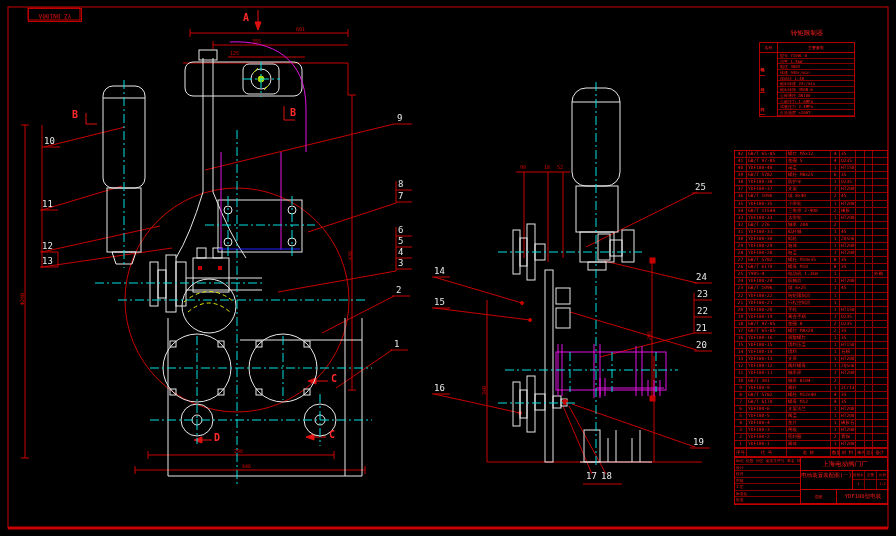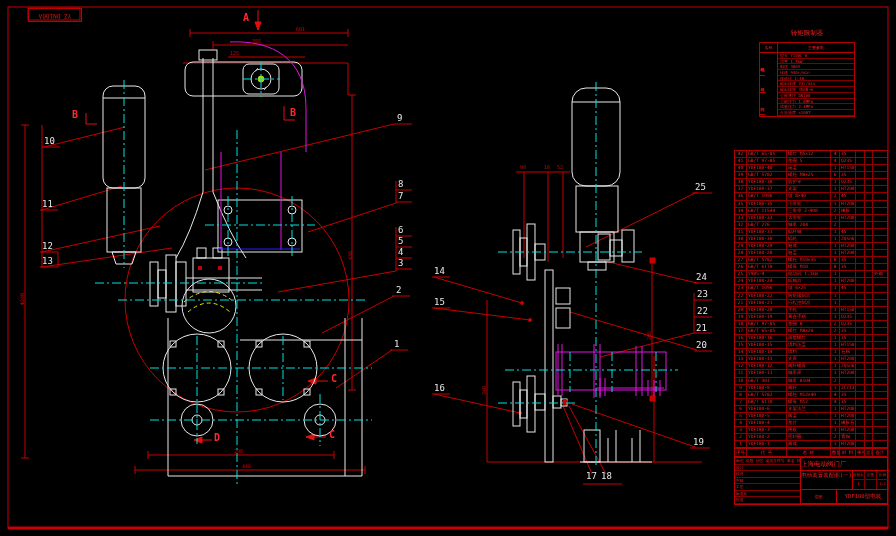--- a/index.html
+++ b/index.html
@@ -39,21 +39,21 @@
             box-sizing:border-box;display:flex;color:#ff1c1c;font-size:4.5px;line-height:7px;}
   .bom-head .bom-c{text-align:center}
   
   .tblock{position:absolute;left:734px;top:457px;width:154px;height:48px;border:1px solid #c00000;
           border-bottom:2px solid #c00000;box-sizing:border-box;display:flex;color:#ff1c1c;}
   .rev{width:66px;border-right:1px solid #c00000;box-sizing:border-box;}
   .rev div{height:6.55px;border-bottom:1px solid #800000;box-sizing:border-box;font-size:3.8px;
            line-height:6px;overflow:hidden;white-space:nowrap;padding-left:1px;}
   .tbr{width:88px;display:flex;flex-direction:column;}
   .tb-company{height:13px;border-bottom:1px solid #c00000;box-sizing:border-box;font-size:6.5px;
-              line-height:12px;text-align:left;overflow:hidden;}
+              line-height:12px;text-align:center;overflow:hidden;}
   .tb-mid{height:19px;display:flex;border-bottom:1px solid #c00000;box-sizing:border-box;}
   .tb-title{width:52px;border-right:1px solid #c00000;box-sizing:border-box;font-size:5.5px;
             line-height:9px;text-align:center;overflow:hidden;}
   .tb-grid{width:36px;font-size:3.5px;}
   .tb-grid .g1{display:flex;height:9px;border-bottom:1px solid #800000;box-sizing:border-box;}
   .tb-grid .g2{display:flex;height:9px;}
   .tb-grid .g1 div,.tb-grid .g2 div{width:12px;box-sizing:border-box;border-right:1px solid #800000;
             overflow:hidden;text-align:center;line-height:8px;}
   .tb-bot{height:14px;display:flex;}
   .tb-misc{width:36px;border-right:1px solid #c00000;box-sizing:border-box;font-size:4px;

